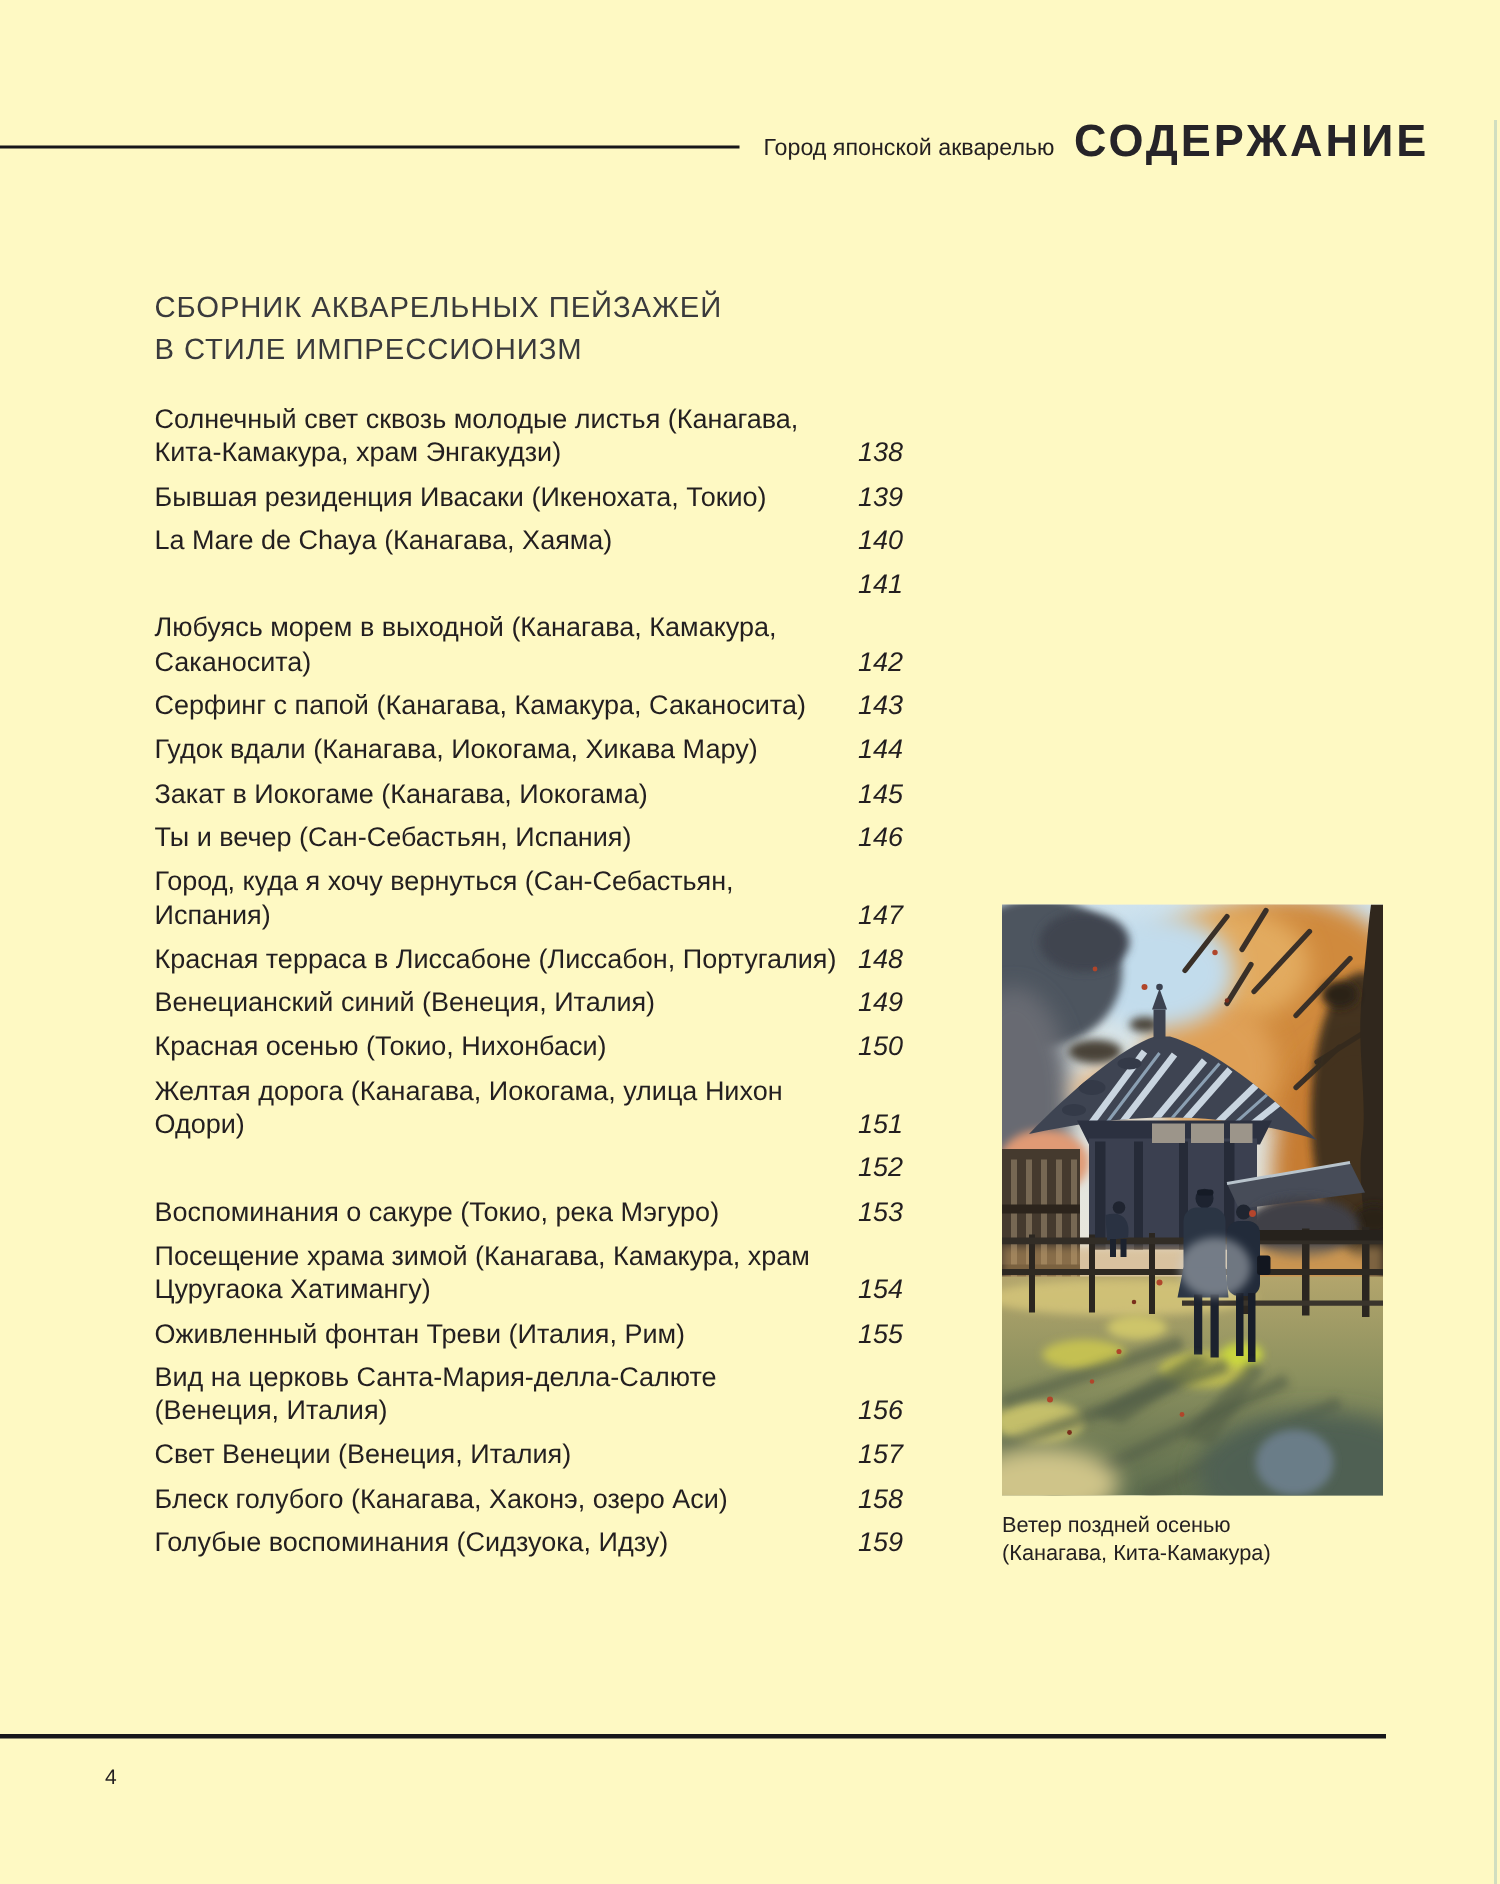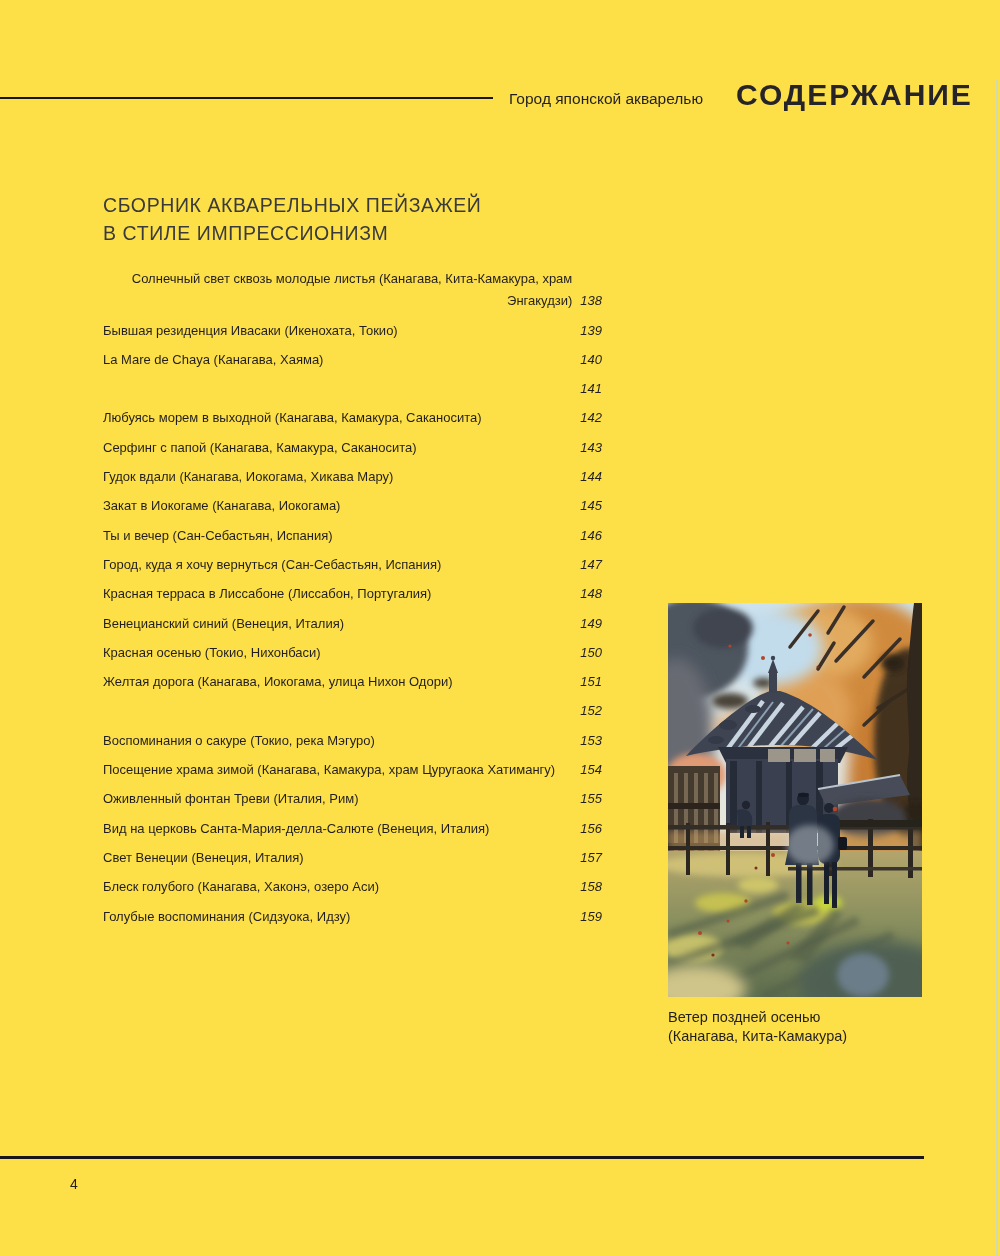--- a/index.html
+++ b/index.html
@@ -1,30 +1,30 @@
 <!DOCTYPE html>
 <html><head>
 <meta charset="utf-8">
 <style>
   html,body{margin:0;padding:0;background:#ffffff;}
   body{font-family:"Liberation Sans", sans-serif;color:#231f20;}
-  #page{position:relative;width:1000px;height:1256px;background:#fde047;overflow:hidden;}
+  #page{position:relative;width:1000px;height:1256px;background:#fef9c3;overflow:hidden;}
 
   .rule{position:absolute;background:#17171a;}
   #top-rule{left:0;top:97px;width:493px;height:2px;}
   #bottom-rule{left:0;top:1156px;width:924px;height:2.5px;}
   #page-edge-line{position:absolute;left:996px;top:80px;width:2px;height:1176px;background:#c9d9c0;opacity:.85;}
 
   #running-title{position:absolute;left:509px;top:90px;font-size:15.5px;color:#231f20;white-space:nowrap;}
-  #contents-title{position:absolute;left:736px;top:78px;font-size:30px;font-weight:bold;letter-spacing:2px;color:#262428;white-space:nowrap;}
+  #contents-title{position:absolute;left:716px;top:78px;font-size:30px;font-weight:bold;letter-spacing:2px;color:#262428;white-space:nowrap;}
 
   #section-title{position:absolute;left:103px;top:191px;font-size:19.5px;font-weight:normal;letter-spacing:.6px;line-height:28px;color:#3a3a3c;}
 
   #toc-list{position:absolute;left:103px;top:268px;width:499px;}
-  .toc-row{display:flex;align-items:flex-end;margin-bottom:7px;font-size:13px;line-height:22.3px;text-align:right;}
+  .toc-row{display:flex;align-items:flex-end;margin-bottom:7px;font-size:18px;line-height:22.3px;}
   .toc-title{max-width:472px;}
   .toc-page{margin-left:auto;white-space:nowrap;padding-left:8px;font-style:italic;}
 
   #figure{position:absolute;left:668px;top:603px;width:254px;height:394px;}
   #figure svg{display:block;}
   #figure-caption{position:absolute;left:668px;top:1008px;font-size:14.5px;line-height:19px;color:#231f20;}
 
   #page-number{position:absolute;left:70px;top:1176px;font-size:14px;color:#231f20;}
 </style>
 </head>

